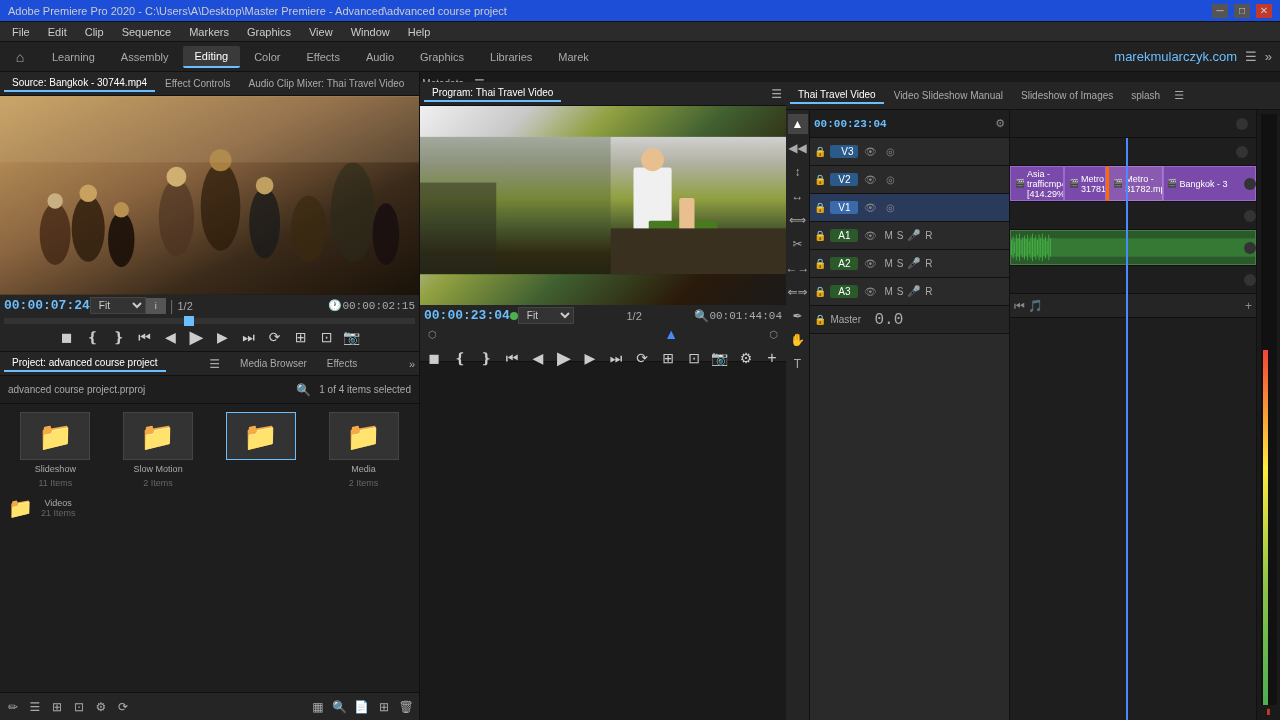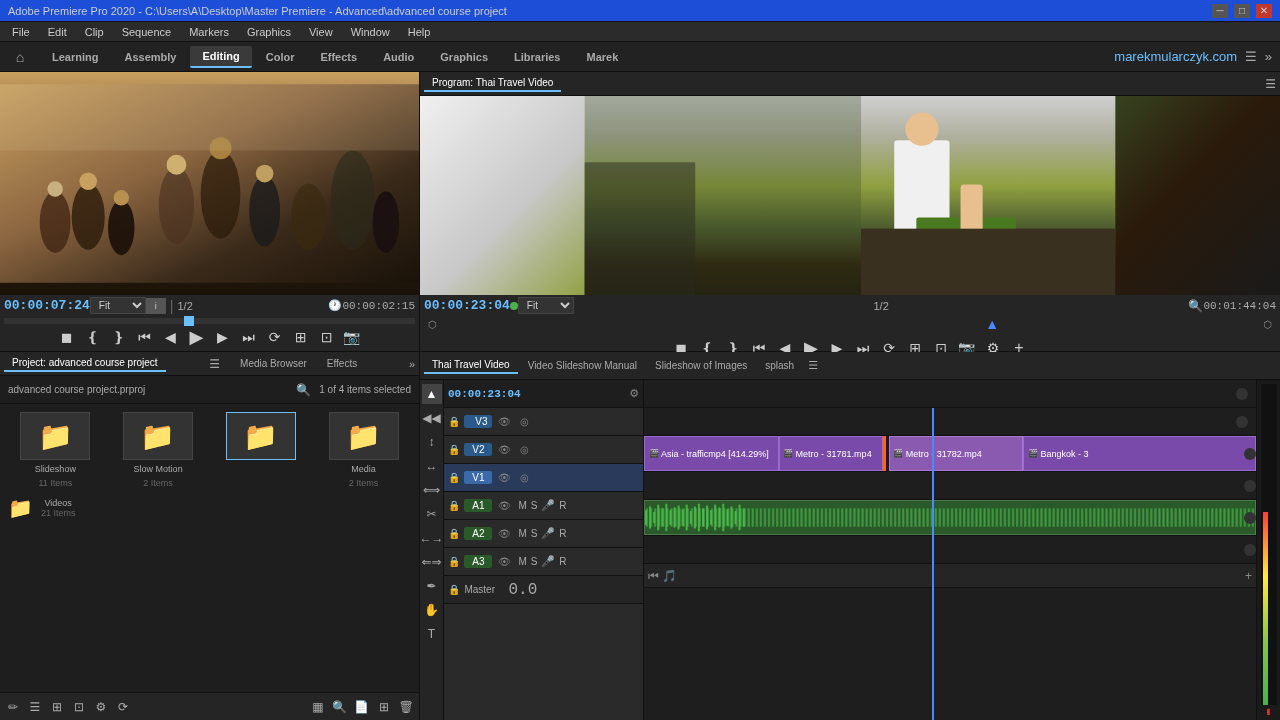--- a/index.html
+++ b/index.html
@@ -87,21 +87,20 @@
       flex: 1;
       gap: 2px;
       margin-left: 8px;
     }
     .ws-tab {
       padding: 4px 12px;
       color: #aaa;
       cursor: pointer;
       font-size: 11px;
       border-radius: 2px;
-      font-weight: bold;
     }
     .ws-tab.active {
       color: #fff;
       background: #3a3a3a;
       border-bottom: 2px solid #6bbfff;
     }
     .ws-right {
       display: flex;
       align-items: center;
       gap: 8px;
@@ -358,22 +357,22 @@
       justify-content: center;
       color: #aaa;
       cursor: pointer;
       font-size: 12px;
     }
 
     
     #right-panel {
       flex: 1;
       display: flex;
-      flex-direction: column;
       background: #1a1a1a;
+      margin-top: 10px;
     }
 
     
     #program-monitor {
       height: 280px;
       background: #1e1e1e;
       border-bottom: 1px solid #111;
       display: flex;
       flex-direction: column;
     }
@@ -673,20 +672,27 @@
     <span>☰</span>
     <span>»</span>
   </div>
 </div>
 
 <div id="main-area">
 
   <div id="left-panel">
 
     <div id="source-monitor">
+      <div id="source-tabs">
+        <div class="panel-tab active">Source: Bangkok - 30744.mp4</div>
+        <div class="panel-tab">Effect Controls</div>
+        <div class="panel-tab">Audio Clip Mixer: Thai Travel Video</div>
+        <div class="panel-tab">Metadata</div>
+        <span class="panel-menu-btn">☰</span>
+      </div>
       <div id="source-video">
         <div id="source-video-img">
           <div class="crowd-sim"></div>
 
           <svg width="100%" height="100%" viewBox="0 0 380 180" style="position:absolute;top:0;left:0;">
             <rect x="0" y="0" width="380" height="180" fill="url(#crowd-grad)"></rect>
             <defs>
               <linearGradient id="crowd-grad" x1="0" y1="0" x2="1" y2="1">
                 <stop offset="0%" stop-color="#c8a060"></stop>
                 <stop offset="40%" stop-color="#8b6540"></stop>

